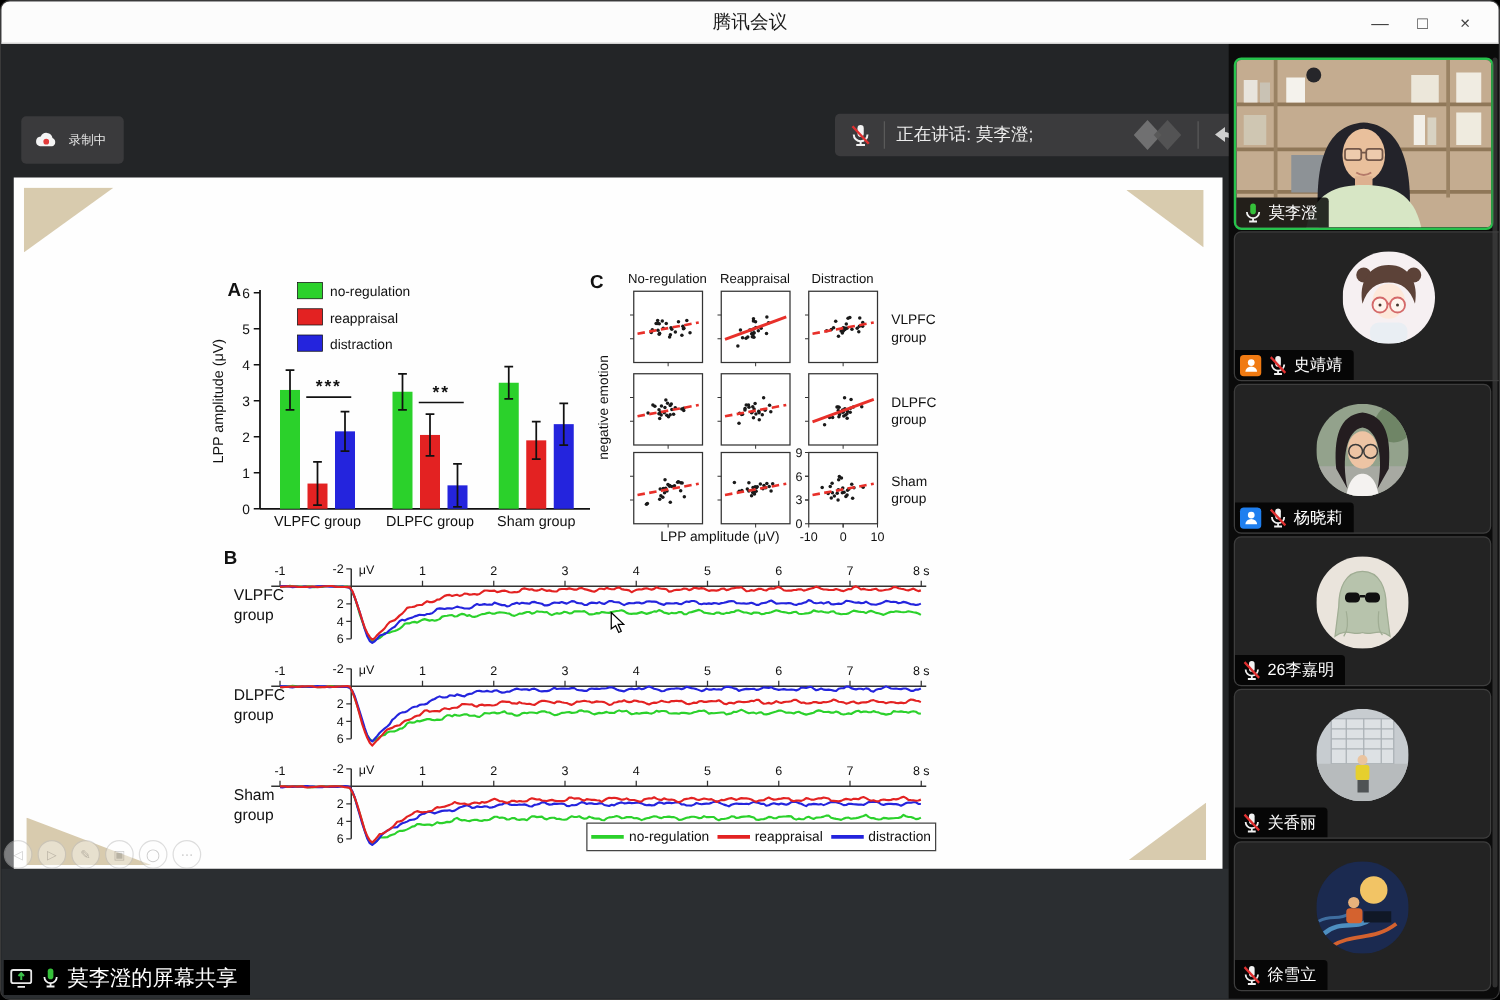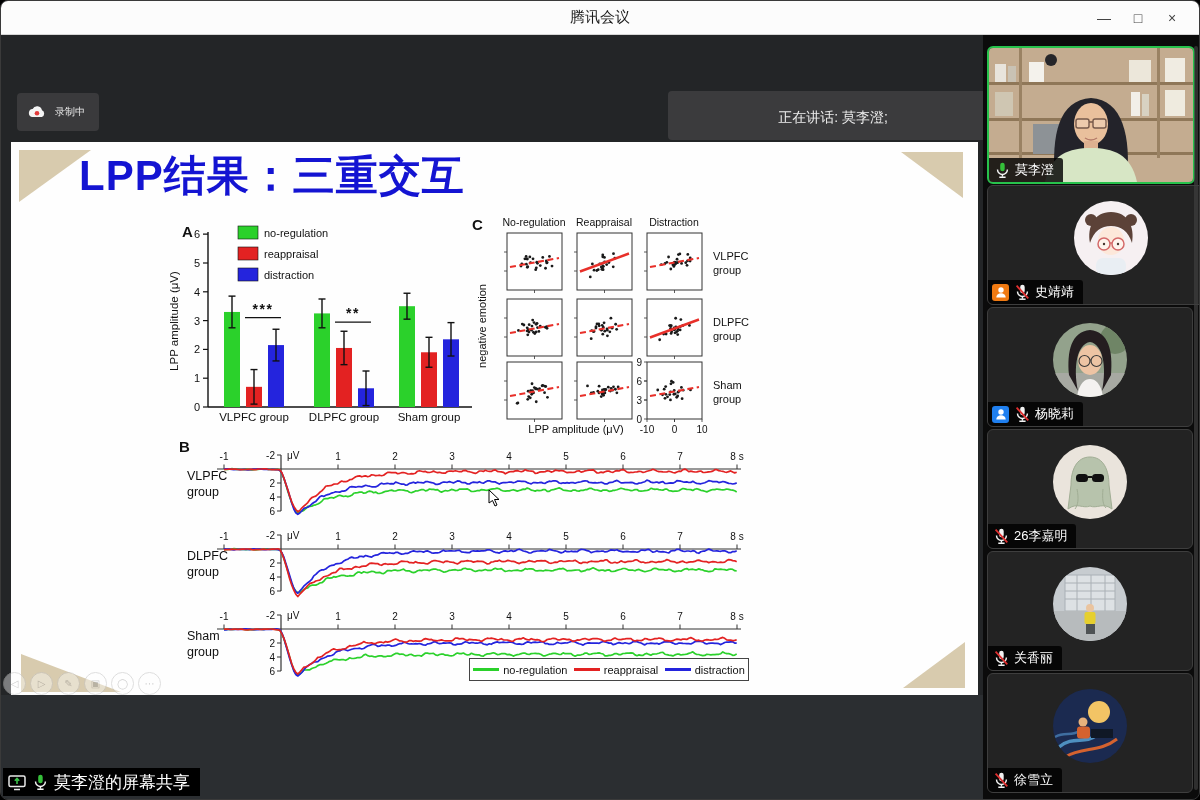--- a/index.html
+++ b/index.html
@@ -8,21 +8,21 @@
   
   .titlebar{position:absolute;top:0;left:0;right:0;height:33px;background:#fcfcfc;border-bottom:1px solid #d6d6d6;display:flex;align-items:center;justify-content:center;z-index:30;}
   .win-title{font-size:15px;color:#1b1b1b;}
   .win-controls{position:absolute;right:10px;top:0;height:33px;display:flex;align-items:center;}
   .win-btn{width:34px;text-align:center;font-size:14px;color:#444;}
   
   .main{position:absolute;top:33px;left:0;right:0;bottom:0;background:#232527;}
   .share-pane{position:absolute;left:0;top:0;width:982px;height:765px;background:#232527;}
   .share-bottom{position:absolute;left:0;top:661px;width:982px;height:104px;background:#2b2e31;}
   .rec-pill{position:absolute;left:16px;top:59px;height:38px;background:#3a3a3c;border-radius:4px;display:flex;align-items:center;gap:8px;padding:0 14px 0 10px;color:#e9e9e9;font-size:10px;}
-  .speak-panel{position:absolute;left:667px;top:57px;width:310px;height:49px;background:#3b3b3d;border-radius:4px;display:flex;align-items:center;gap:9px;padding:0 10px;color:#ececec;font-size:14px;flex-direction:column;}
+  .speak-panel{position:absolute;left:667px;top:57px;width:310px;height:34px;background:#3b3b3d;border-radius:4px;display:flex;align-items:center;gap:9px;padding:0 10px;color:#ececec;font-size:14px;}
   .vdiv{width:1px;height:22px;background:#5a5a5a;}
   
   .slide{position:absolute;left:10px;top:108px;width:967px;height:553px;background:#fefefe;}
   .corner{position:absolute;background:#d8cbae;}
   .corner.tl{left:8px;top:8px;width:72px;height:52px;clip-path:polygon(0 0,100% 0,0 100%);}
   .corner.tr{left:890px;top:10px;width:62px;height:46px;clip-path:polygon(0 0,100% 0,100% 100%);}
   .corner.bl{left:10px;top:512px;width:100px;height:38px;clip-path:polygon(0 0,100% 100%,0 100%);}
   .corner.br{left:892px;top:500px;width:62px;height:46px;clip-path:polygon(100% 0,100% 100%,0 100%);}
   .slide-title{position:absolute;left:68px;top:6px;font-size:42px;font-weight:bold;color:#1414d2;letter-spacing:1px;}
   .fig{position:absolute;}
@@ -121,21 +121,20 @@
           <path d="M12 2.5 L4 8.5 L12 14.5 V10.8 C15.4 10.8 17.4 12.3 18.6 15.4 C19.1 9.8 16.2 7 12 6.6 Z" fill="#cfcfcf"></path>
         </svg>
       </div>
 
       <div class="slide">
         <div class="corner tl"></div>
         <div class="corner tr"></div>
         <div class="corner bl"></div>
         <div class="corner br"></div>
 
-        <div class="slide-title">LPP结果：三重交互</div>
 
         <svg id="panelA" class="fig" width="320" height="215" viewBox="0 0 320 215">
             <line x1="42" y1="15" x2="42" y2="190" stroke="#111" stroke-width="1.4"></line>
             <line x1="42" y1="190" x2="306" y2="190" stroke="#111" stroke-width="1.4"></line>
             <line x1="37" y1="190" x2="42" y2="190" stroke="#111" stroke-width="1.2"></line>
             <text x="34" y="194" font-size="11" text-anchor="end" fill="#111">0</text>
             <line x1="37" y1="161.2" x2="42" y2="161.2" stroke="#111" stroke-width="1.2"></line>
             <text x="34" y="165.2" font-size="11" text-anchor="end" fill="#111">1</text>
             <line x1="37" y1="132.4" x2="42" y2="132.4" stroke="#111" stroke-width="1.2"></line>
             <text x="34" y="136.4" font-size="11" text-anchor="end" fill="#111">2</text>

